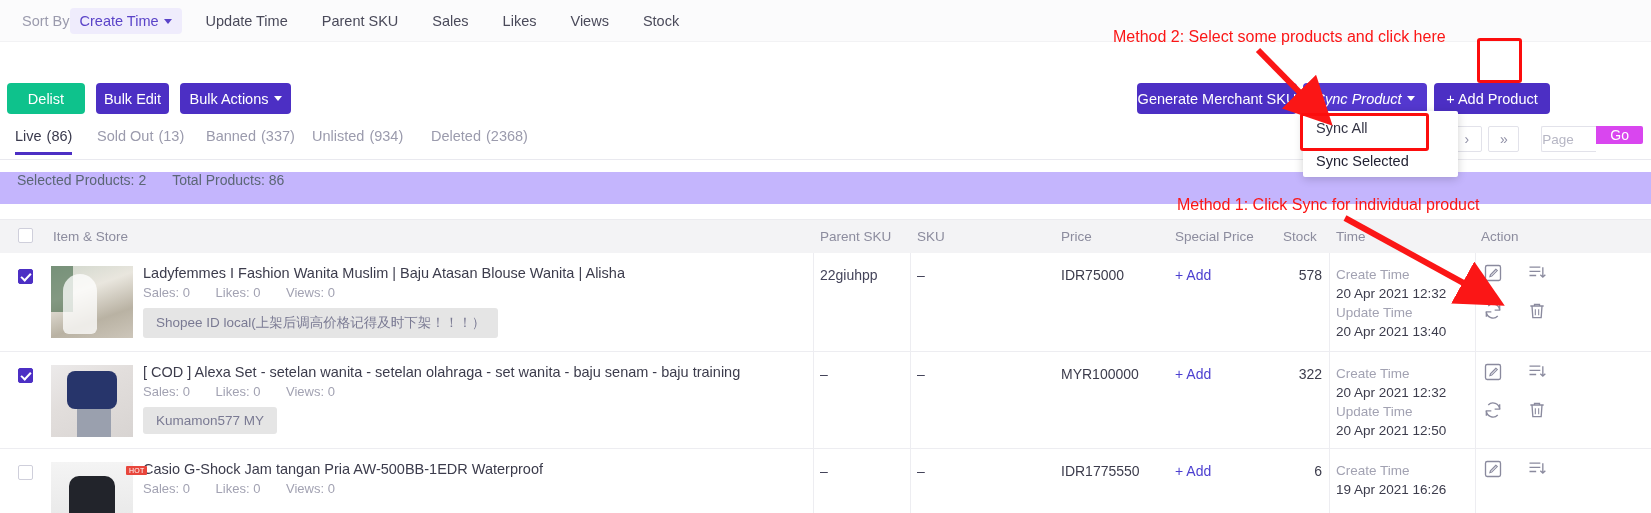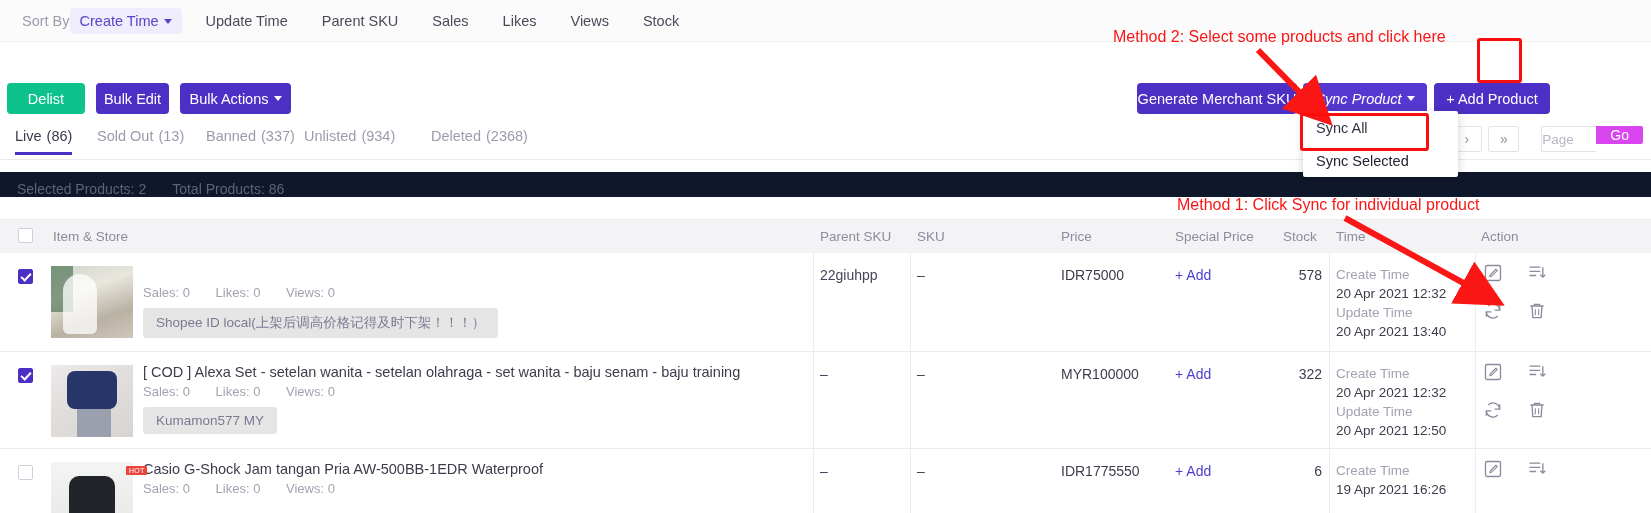--- a/index.html
+++ b/index.html
@@ -141,23 +141,23 @@
   .go-btn {
     height: 18px; padding: 0 14px;
     background: #d946ef; color: #fff;
     font-size: 14px; display: flex; align-items: center;
     border-radius: 0 2px 2px 0; cursor: pointer;
   }
 
   
   .selbar {
     position: absolute; left: 0; top: 172px;
-    width: 1651px; height: 25px;
-    background: #0f172a;
-    display: flex; align-items: flex-end;
+    width: 1651px; height: 32px;
+    background: #c4b5fd;
+    display: flex; align-items: flex-start;
     padding-left: 17px;
     font-size: 14px; color: #5b6675;
   }
   .selbar span + span { margin-left: 26px; }
 
   
   .thead {
     position: absolute; left: 0; top: 219px;
     width: 1651px; height: 34px;
     background: #f3f3f5;
@@ -325,21 +325,21 @@
   <div class="tabsrow">
     <div class="tab active" style="left:15px;">
       <span>Live</span><span class="cnt">(86)</span>
     </div>
     <div class="tab" style="left:97px;">
       <span>Sold Out</span><span class="cnt">(13)</span>
     </div>
     <div class="tab" style="left:206px;">
       <span>Banned</span><span class="cnt">(337)</span>
     </div>
-    <div class="tab" style="left:304px;">
+    <div class="tab" style="left:312px;">
       <span>Unlisted</span><span class="cnt">(934)</span>
     </div>
     <div class="tab" style="left:431px;text-align:center;">
       <span>Deleted</span><span class="cnt">(2368)</span>
     </div>
 
     <div class="pager">
       <div class="pg-count">1-50 of 86</div>
       <div class="pg-btn dim">«</div>
       <div class="pg-btn dim">‹</div>
@@ -376,20 +376,21 @@
     <div class="row r1">
       <div class="vline" style="left:813px;"></div>
       <div class="vline" style="left:910px;"></div>
       <div class="vline" style="left:1329px;"></div>
       <div class="vline" style="left:1475px;"></div>
 
       <div class="cell-check">
         <span class="cbx on"></span>
       </div>
       <div class="thumb t1"></div>
+      <div class="prod-title">Ladyfemmes I Fashion Wanita Muslim | Baju Atasan Blouse Wanita | Alisha</div>
       <div class="prod-stats">
         <span>Sales: 0</span>
         <span>Likes: 0</span>
         <span>Views: 0</span>
       </div>
       <div class="store-chip">Shopee ID local(上架后调高价格记得及时下架！！！）</div>
 
       <div class="c-parentsku">22giuhpp</div>
       <div class="c-sku">–</div>
       <div class="c-price">IDR75000</div>

